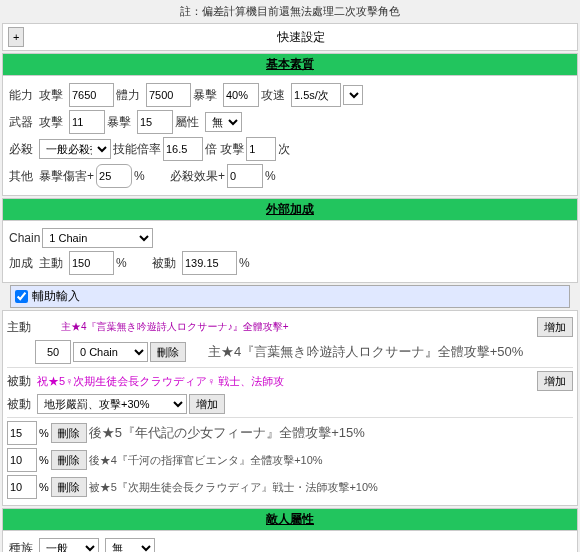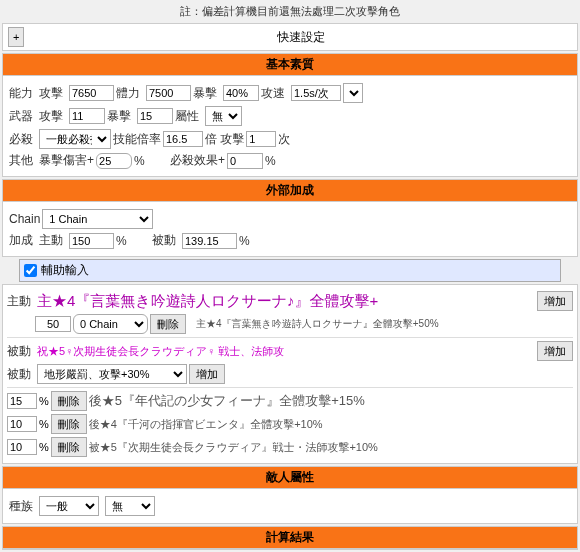--- a/index.html
+++ b/index.html
@@ -20,26 +20,27 @@
       font-size: 11px;
       padding: 2px 0;
       background: #f0f0f0;
     }
     .section {
       border: 1px solid #ccc;
       margin: 2px 0;
       background: white;
     }
     .section-header {
-      background: #f97316;
+      background: #22c55e;
       text-align: center;
       padding: 2px 0;
       font-weight: bold;
       font-size: 12px;
       border-bottom: 1px solid #ccc;
+      text-decoration: underline;
     }
     .section-content {
       padding: 4px 6px;
     }
     .row {
       display: flex;
       align-items: center;
       margin: 3px 0;
       flex-wrap: wrap;
       gap: 2px;
@@ -51,21 +52,21 @@
     }
     select {
       font-size: 11px;
       height: 20px;
       padding: 0 2px;
       border: 1px solid #aaa;
       background: white;
     }
     input[type="text"], input[type="number"] {
       font-size: 11px;
-      height: 16px;
+      height: 24px;
       padding: 0 2px;
       border: 1px solid #aaa;
       background: white;
     }
     .btn {
       font-size: 11px;
       height: 20px;
       padding: 0 6px;
       border: 1px solid #aaa;
       background: #e8e8e8;
@@ -80,21 +81,21 @@
       cursor: pointer;
       margin: 1px;
       font-size: 11px;
     }
     .checkbox-row {
       display: flex;
       align-items: center;
       padding: 2px 4px;
       background: #e0e8ff;
       border: 1px solid #aaa;
-      margin: 2px 17px;
+      margin: 2px 8px;
     }
     .small-input {
       width: 36px;
     }
     .outer-wrapper {
       position: relative;
     }
     hr.divider {
       border: none;
       border-top: 1px solid #ddd;
@@ -201,33 +202,33 @@
     <div class="checkbox-row">
       <input type="checkbox" checked="" style="">
       <span style="margin-left:4px;">輔助輸入</span>
     </div>
 
     <div class="section">
       <div class="section-content" style="padding:3px 4px;">
 
         <div class="row">
           <span class="label">主動</span>
-          <span style="font-size:15px; color:#aa00aa; flex:1;">主★4『言葉無き吟遊詩人ロクサーナ♪』全體攻擊+</span>
+          <span style="font-size:10px; color:#aa00aa; flex:1;margin-left:24px;">主★4『言葉無き吟遊詩人ロクサーナ♪』全體攻擊+</span>
           <button class="btn">增加</button>
         </div>
 
         <div class="row" style="margin-left:28px;">
           <input type="text" style="width: 36px; text-align: center;" value="50">
-          <select style="width:75px;border-radius:6px;">
+          <select style="width:75px;">
             <option>0 Chain</option>
             <option>1 Chain</option>
             <option>2 Chain</option>
           </select>
           <button class="btn">刪除</button>
-          <span style="font-size:10px; color:#555; margin-left:8px;">主★4『言葉無き吟遊詩人ロクサーナ』全體攻擊+50%</span>
+          <span style="font-size:13px; color:#555; margin-left:20px;">主★4『言葉無き吟遊詩人ロクサーナ』全體攻擊+50%</span>
         </div>
 
         <hr class="divider">
 
         <div class="row">
           <span class="label">被動</span>
           <span style="font-size:11px; color:#cc00cc; flex:1;">祝★5♀次期生徒会長クラウディア♀ 戦士、法師攻</span>
           <button class="btn">增加</button>
         </div>
 

